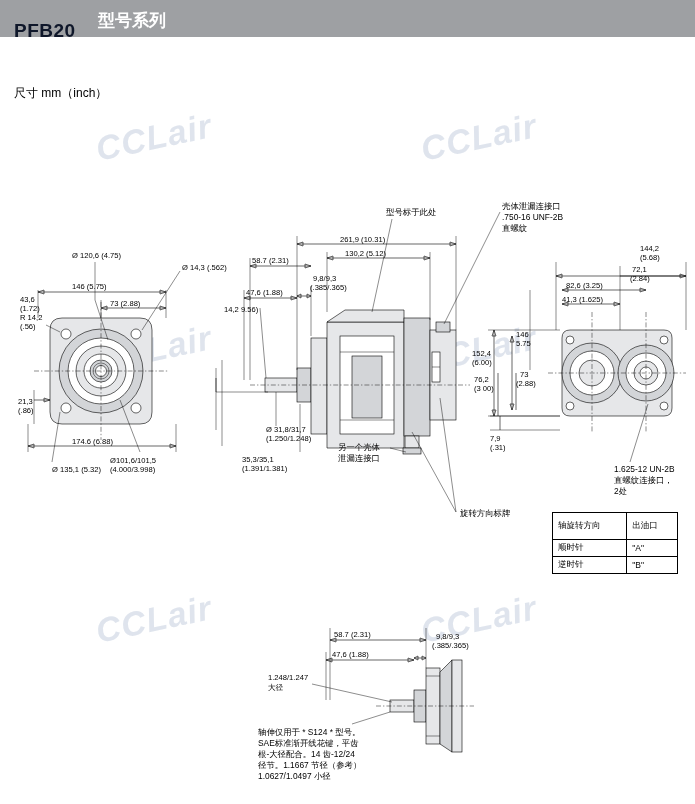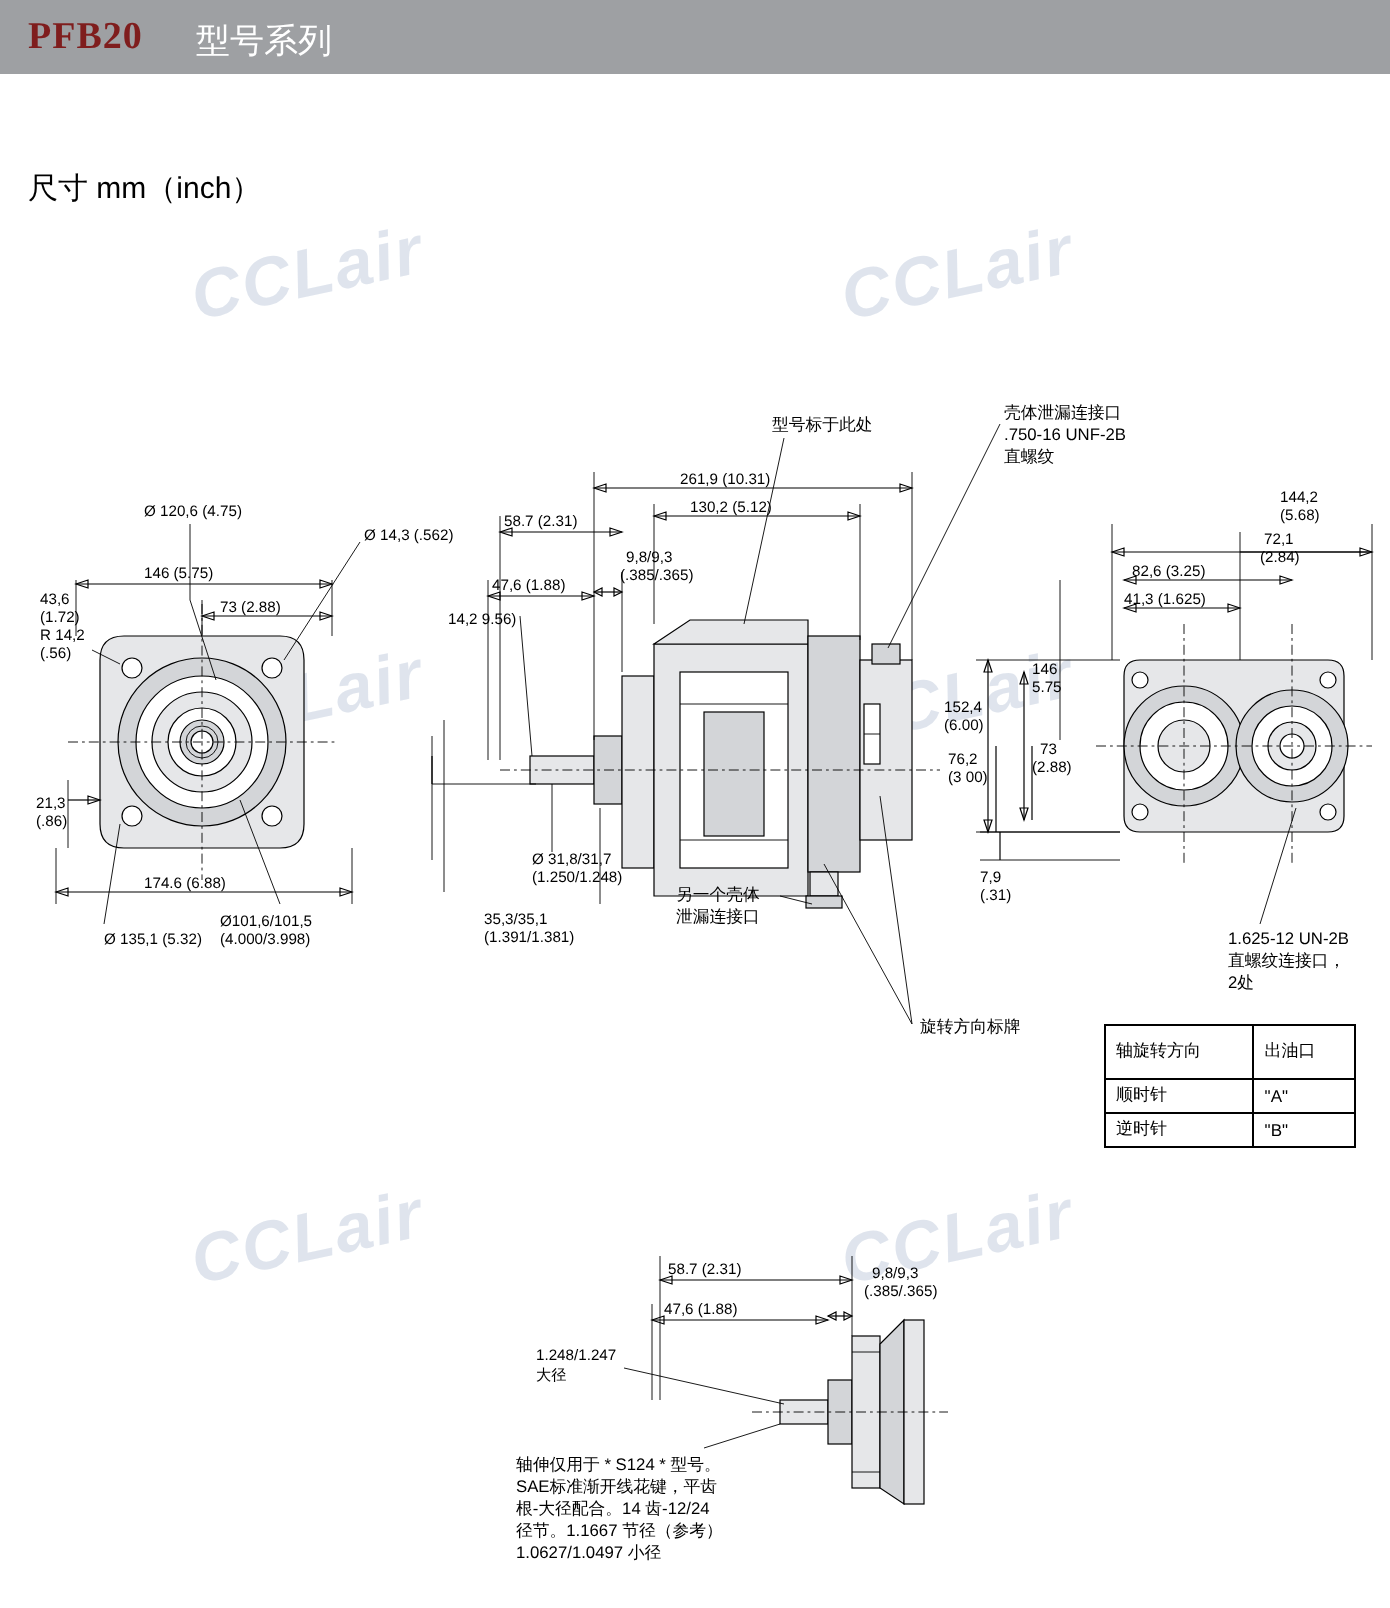--- a/index.html
+++ b/index.html
@@ -8,29 +8,29 @@
     background:#ffffff;
     font-family:"Liberation Sans", sans-serif;
     color:#000;
     overflow:hidden;
   }
   .hdr{
     position:absolute;left:0;top:0;width:695px;height:37px;
     background:#9ea0a3;
   }
   .hdr-title{
-    position:absolute;left:14px;top:8px;
-    font-size:19px;font-weight:bold;color:#7f1d1d;letter-spacing:.5px;font-family:Liberation Serif, serif;
+    position:absolute;left:14px;top:20px;
+    font-size:19px;font-weight:bold;color:#0f172a;letter-spacing:.5px;
   }
   .hdr-sub{
     position:absolute;left:98px;top:9px;
-    font-size:17px;font-weight:normal;color:#ffffff;
+    font-size:17px;font-weight:bold;color:#ffffff;
   }
   .dims-label{
-    position:absolute;left:14px;top:85px;font-size:15px;color:#000;
+    position:absolute;left:14px;top:85px;font-size:12px;color:#000;
   }
   .wm{
     position:absolute;font-size:34px;font-weight:bold;font-style:italic;
     color:#cfd7e4;opacity:.65;pointer-events:none;user-select:none;
     letter-spacing:1px;
   }
   svg.draw{position:absolute;left:0;top:0;width:695px;height:804px;}
   .t{font-family:"Liberation Sans", sans-serif;font-size:7.6px;fill:#000;}
   .t8{font-family:"Liberation Sans", sans-serif;font-size:8.4px;fill:#000;}
   .ln{stroke:#000;stroke-width:.6;fill:none;}

